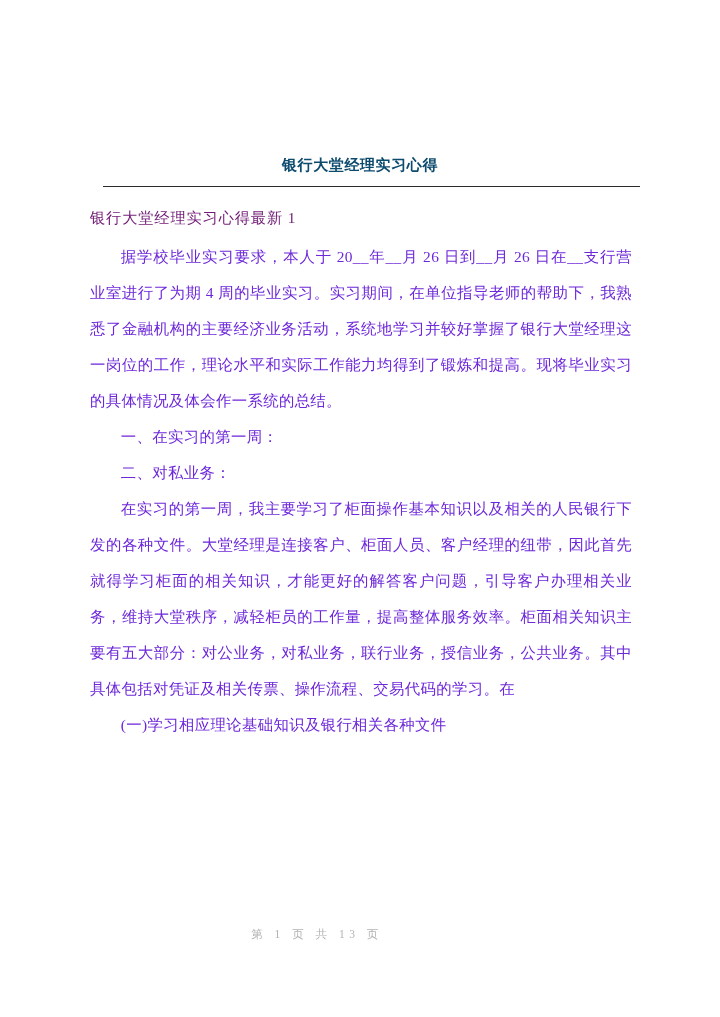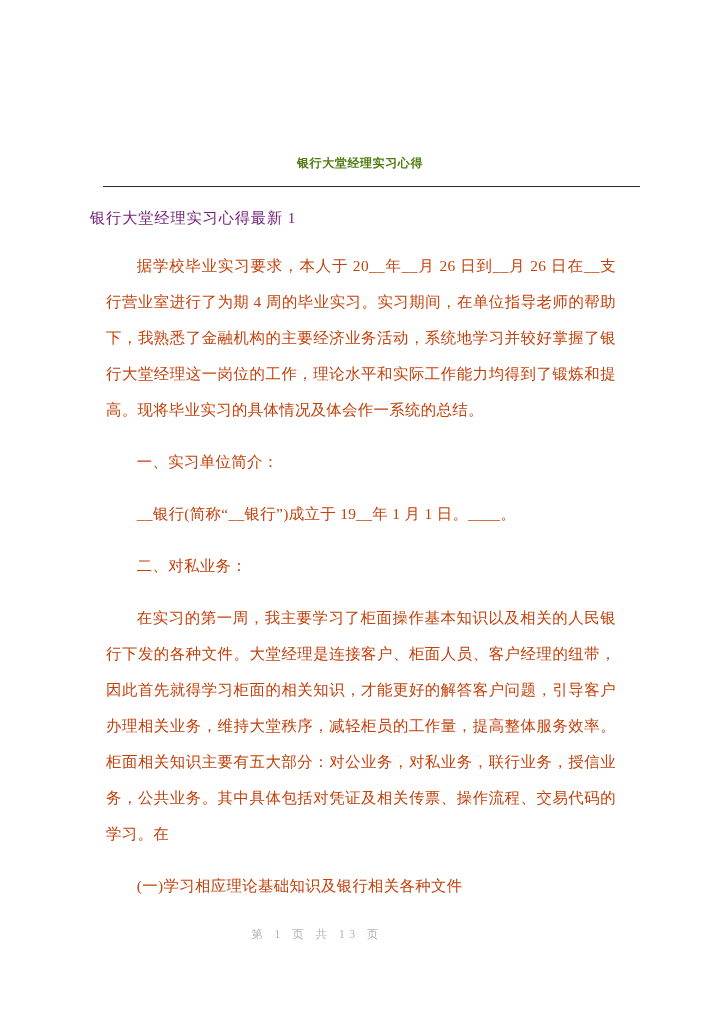--- a/index.html
+++ b/index.html
@@ -28,23 +28,23 @@
 
   
   .doc-title {
     position: absolute;
     left: 0;
     top: 143px;
     width: 720px;
     text-align: center;
     font-family: "Liberation Sans", "DejaVu Sans", sans-serif;
     font-weight: bold;
-    font-size: 12px;
+    font-size: 15px;
     letter-spacing: 0.6px;
-    color: #4d7c0f;
+    color: #0c4a6e;
     line-height: 24px;
   }
 
   .title-rule {
     position: absolute;
     left: 103px;
     top: 186px;
     width: 537px;
     height: 0;
     border-top: 1.6px solid #2b2b2b;
@@ -62,24 +62,24 @@
     font-size: 15.2px;
     line-height: 29px;
     color: #701a75;
     letter-spacing: 0.9px;
     margin: 0 0 7px 0;
     text-align: left;
     font-family: "Liberation Serif", "DejaVu Serif", serif;
   }
 
   p.para {
-    margin: 16px;
+    margin: 0;
     font-size: 15.4px;
     line-height: 36px;
-    color: #c2410c;
+    color: #6d28d9;
     text-align: justify;
     text-justify: inter-ideograph;
     text-indent: 2em;
     letter-spacing: 0.35px;
     word-break: break-all;
     font-family: "Liberation Serif", "DejaVu Serif", serif;
   }
 
   
   .footer {
@@ -102,23 +102,22 @@
   <h1 class="doc-title">银行大堂经理实习心得</h1>
 
   <div class="title-rule"></div>
 
   <div class="body-area">
 
     <div class="subtitle" id="subtitle-el">银行大堂经理实习心得最新 1</div>
 
     <p class="para">据学校毕业实习要求，本人于 20__年__月 26 日到__月 26 日在__支行营业室进行了为期 4 周的毕业实习。实习期间，在单位指导老师的帮助下，我熟悉了金融机构的主要经济业务活动，系统地学习并较好掌握了银行大堂经理这一岗位的工作，理论水平和实际工作能力均得到了锻炼和提高。现将毕业实习的具体情况及体会作一系统的总结。</p>
 
-    <p class="para">一、实习单位简介：</p>
+    <p class="para">一、在实习的第一周：</p>
 
-    <p class="para">__银行(简称“__银行”)成立于 19__年 1 月 1 日。____。</p>
 
     <p class="para">二、对私业务：</p>
 
     <p class="para">在实习的第一周，我主要学习了柜面操作基本知识以及相关的人民银行下发的各种文件。大堂经理是连接客户、柜面人员、客户经理的纽带，因此首先就得学习柜面的相关知识，才能更好的解答客户问题，引导客户办理相关业务，维持大堂秩序，减轻柜员的工作量，提高整体服务效率。柜面相关知识主要有五大部分：对公业务，对私业务，联行业务，授信业务，公共业务。其中具体包括对凭证及相关传票、操作流程、交易代码的学习。在</p>
 
     <p class="para">(一)学习相应理论基础知识及银行相关各种文件</p>
 
   </div>
 
   <div class="footer">第 1 页 共 13 页</div>

